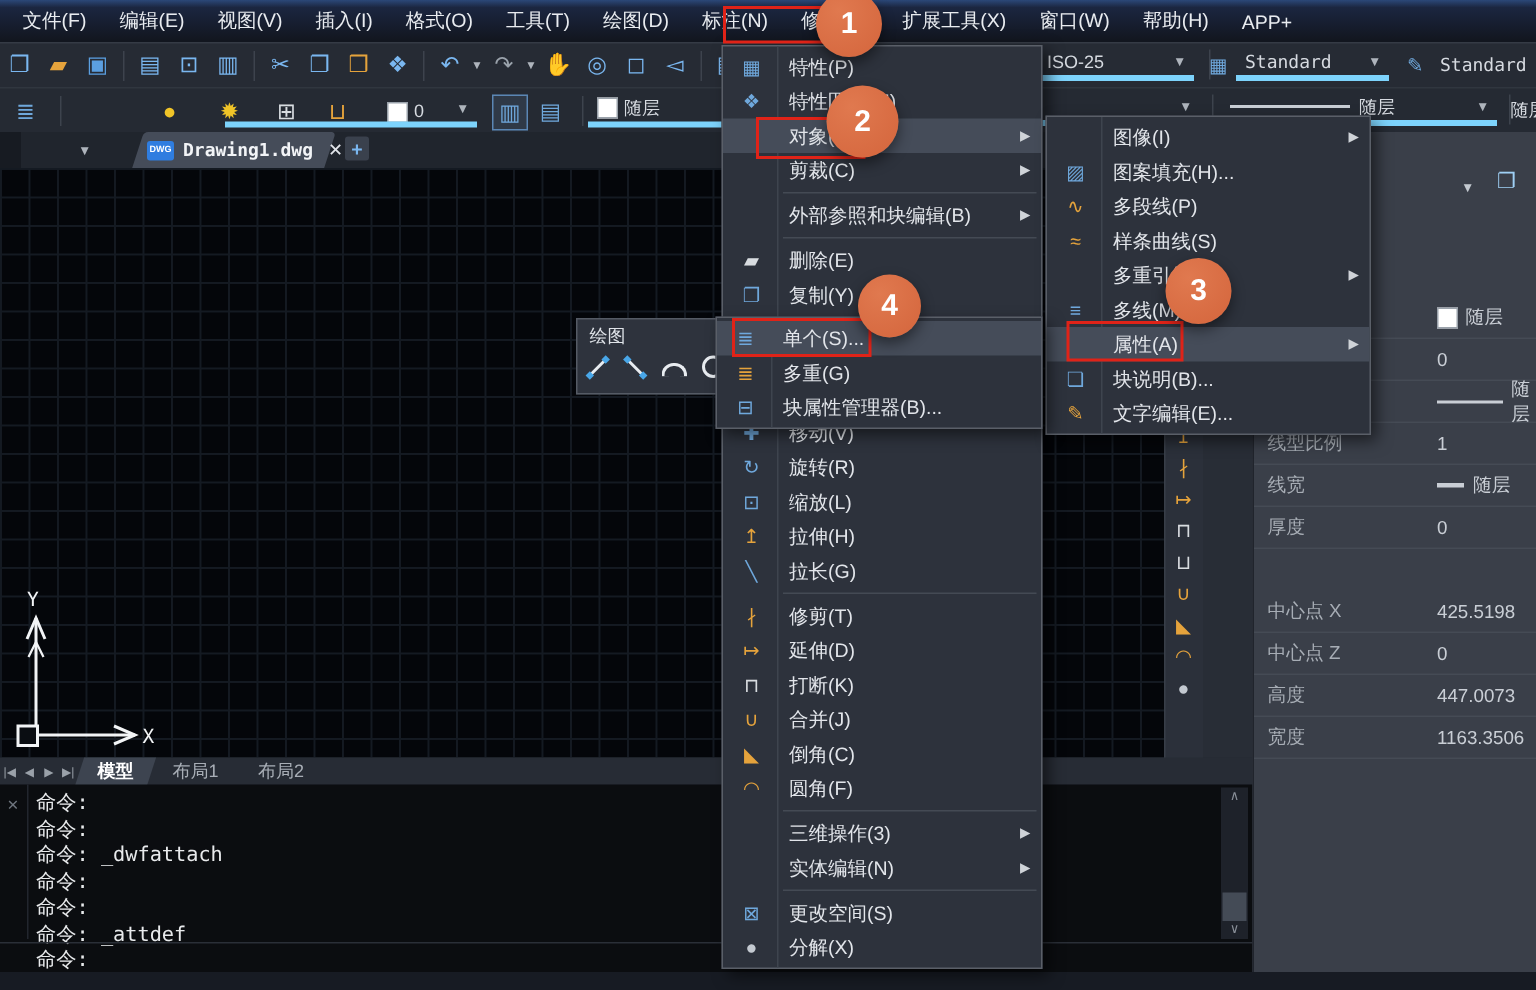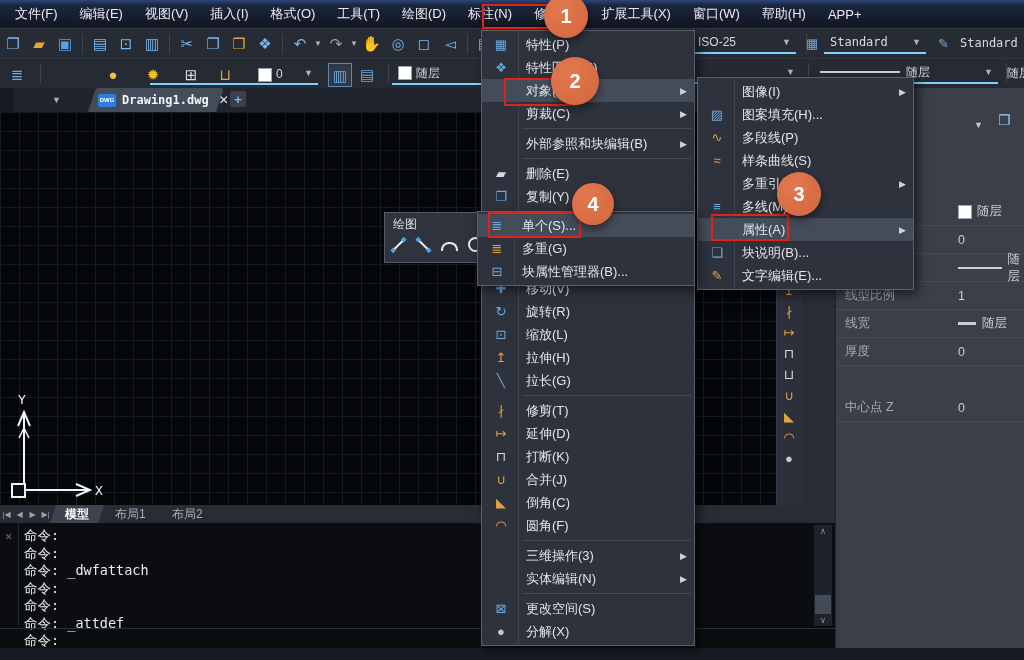--- a/index.html
+++ b/index.html
@@ -17,21 +17,21 @@
   
   #toolbar1{left:0;top:28px;width:1024px;height:30px;background:#262b34;
             border-top:1px solid #353b45;display:flex;align-items:center;box-sizing:border-box;}
   #toolbar2{left:0;top:58px;width:1024px;height:30px;background:#252a33;
             border-top:1px solid #30363f;box-sizing:border-box;}
   .tico{width:22px;height:22px;margin:0 2px;display:flex;align-items:center;justify-content:center;
         font-size:15px;line-height:1;cursor:pointer;}
   .tico.small{width:10px;font-size:8px;color:#aeb4bc;margin:0;}
   .tsep{width:1px;height:20px;background:#3d434d;margin:0 4px;}
   .combo{position:absolute;height:22px;top:4px;display:flex;align-items:center;
-         border-bottom:2px solid #7dd3fc;box-sizing:border-box;font-size:12px;color:#d6dae0;
+         border-bottom:4px solid #7dd3fc;box-sizing:border-box;font-size:12px;color:#d6dae0;
          overflow:hidden;white-space:nowrap;cursor:pointer;}
   .combo .caret{margin-left:auto;font-size:9px;color:#aeb4bc;padding:0 5px;}
   .swatch{display:inline-block;width:12px;height:12px;background:#fff;border:1px solid #9aa2ab;margin:0 4px 0 6px;}
   .dash{display:inline-block;height:2px;background:#c9ced5;margin:0 6px 0 8px;}
 
   
   #doctabs{left:0;top:88px;width:835px;height:24px;background:#20252d;}
   #doctabs .corner{position:absolute;left:0;top:0;width:14px;height:24px;background:#171b22;}
   #tab-drop{position:absolute;left:52px;top:7px;font-size:9px;color:#aeb4bc;cursor:pointer;}
   #dwgtab{position:absolute;left:92px;top:0;height:24px;width:128px;background:#454c59;
@@ -341,23 +341,41 @@
           </span>
         </div>
         <div class="prow">
           <span class="pl">厚度</span>
           <span class="pv">
             <span>0</span>
           </span>
         </div>
         <div style="height: 28px;"></div>
         <div class="prow">
+          <span class="pl">中心点 X</span>
+          <span class="pv">
+            <span>425.5198</span>
+          </span>
+        </div>
+        <div class="prow">
           <span class="pl">中心点 Z</span>
           <span class="pv">
             <span>0</span>
+          </span>
+        </div>
+        <div class="prow">
+          <span class="pl">高度</span>
+          <span class="pv">
+            <span>447.0073</span>
+          </span>
+        </div>
+        <div class="prow">
+          <span class="pl">宽度</span>
+          <span class="pv">
+            <span>1163.3506</span>
           </span>
         </div>
         <div style="height: 32px;"></div>
       </div>
   </div>
 
   <div id="menu-modify" class="menu">
       <div class="gut"></div>
       <div class="mi">
         <span class="ic" style="color: rgb(111, 168, 220);">▦</span>

